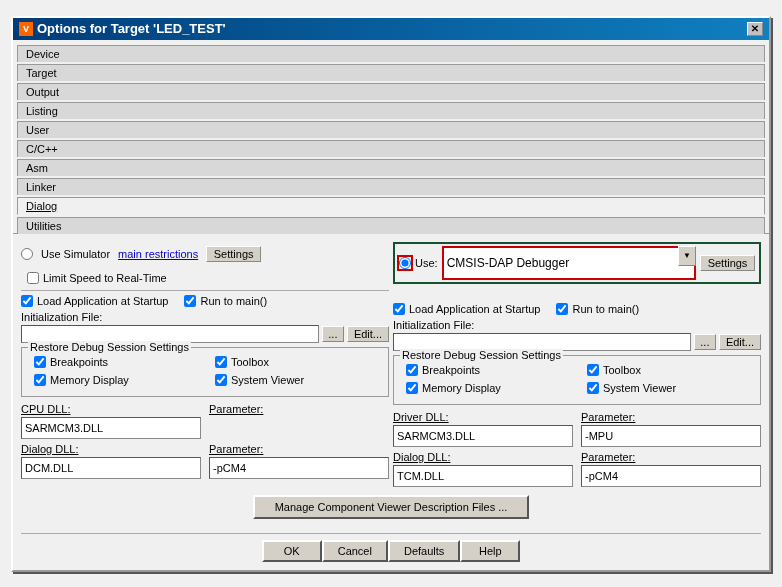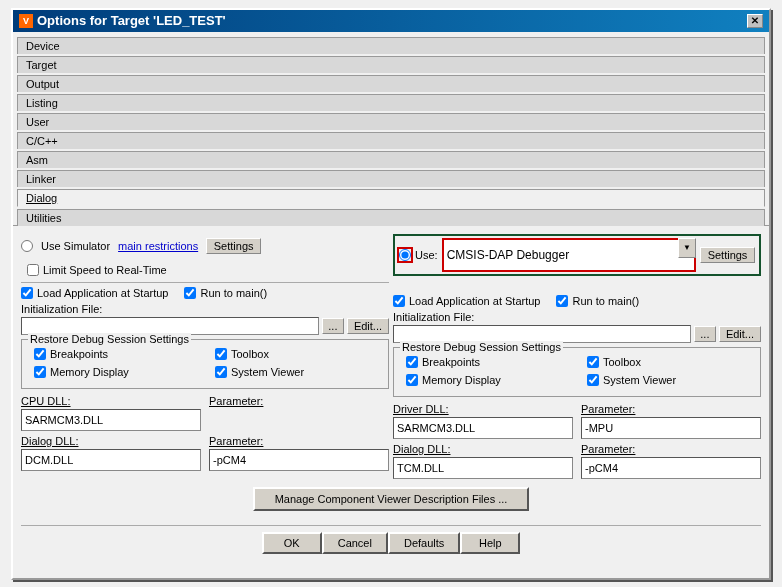--- a/index.html
+++ b/index.html
@@ -217,21 +217,21 @@
       border-left-color: #555;
       background: white;
       font-size: 11px;
       padding: 1px 3px;
       font-family: inherit;
     }
     .bottom-buttons {
       display: flex;
       justify-content: center;
       gap: 0;
-      padding: 6px 8px 24px;
+      padding: 6px 8px 8px;
     }
     .bottom-btn {
       padding: 3px 14px;
       font-size: 11px;
       border: 2px solid;
       border-top-color: #fff;
       border-left-color: #fff;
       border-right-color: #555;
       border-bottom-color: #555;
       background: #d4d0c8;

